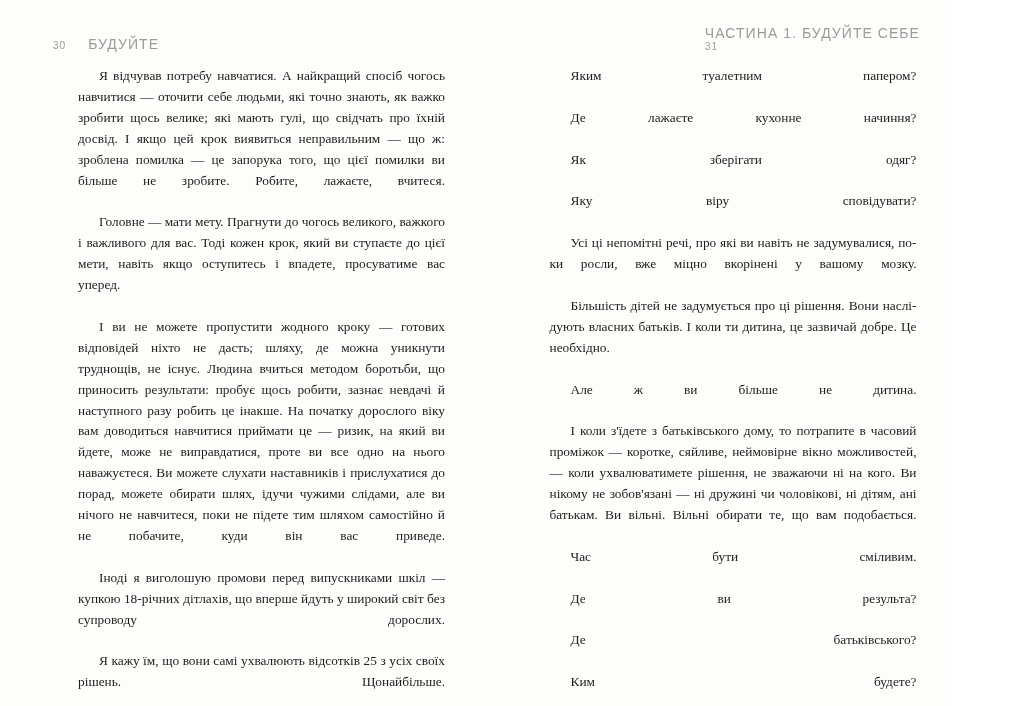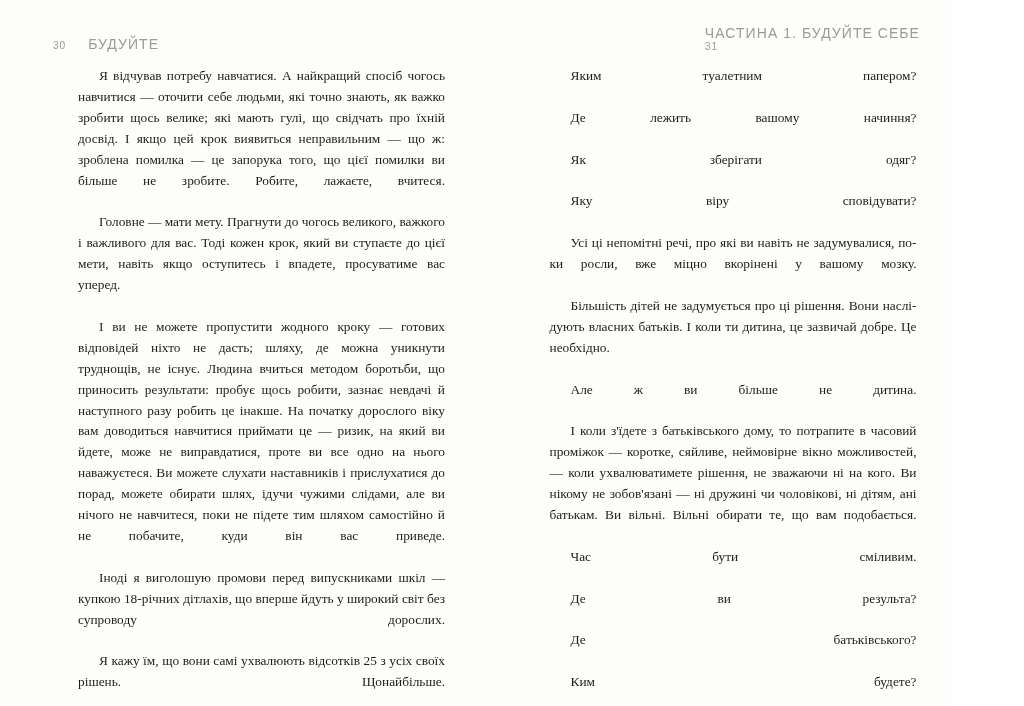--- a/index.html
+++ b/index.html
@@ -124,21 +124,21 @@
 
   <div class="page page-right">
 
     <div class="runhead">
       <span class="rh-title">Частина 1. Будуйте себе</span>
       <span class="folio">31</span>
     </div>
 
     <div class="column">
       <p>Яким туалетним папером?</p>
-      <p>Де лежить вашому начиння?</p>
+      <p>Де лажаєте кухонне начиння?</p>
       <p>Як зберігати одяг?</p>
       <p>Яку віру сповідувати?</p>
       <p>Усі ці непомітні речі, про які ви навіть не задумувалися, по­ки росли, вже міцно вкорінені у вашому мозку.</p>
       <p>Більшість дітей не задумується про ці рішення. Вони наслі­дують власних батьків. І коли ти дитина, це зазвичай добре. Це необхідно.</p>
       <p>Але ж ви більше не дитина.</p>
       <p>І коли з'їдете з батьківського дому, то потрапите в часовий проміжок — коротке, сяйливе, неймовірне вікно можливостей, — коли ухвалюватимете рішення, не зважаючи ні на кого. Ви ніко­му не зобов'язані — ні дружині чи чоловікові, ні дітям, ані бать­кам. Ви вільні. Вільні обирати те, що вам подобається.</p>
       <p>Час бути сміливим.</p>
       <p>Де ви результа?</p>
       <p>Де батьківського?</p>
       <p>Ким будете?</p>

